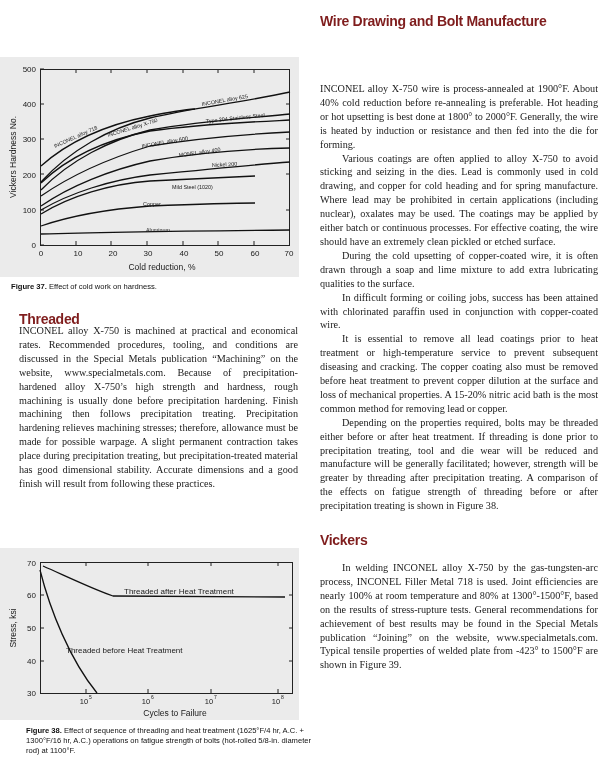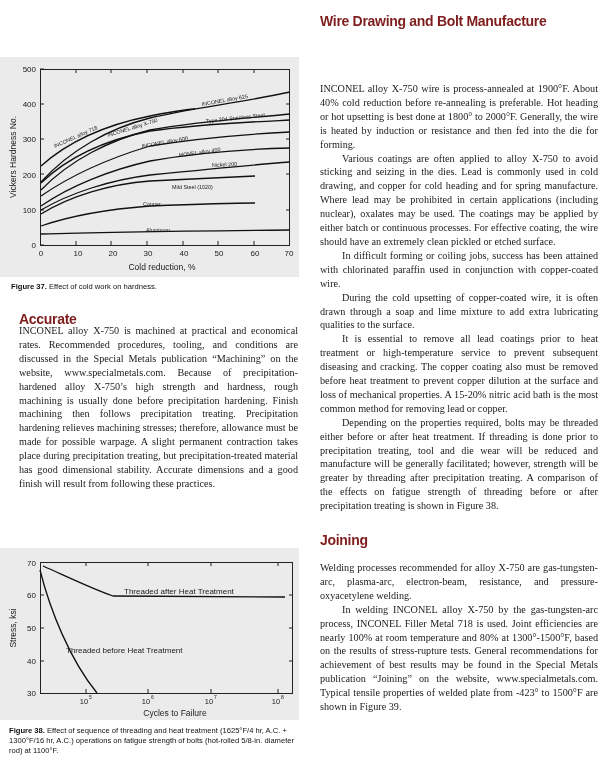--- a/index.html
+++ b/index.html
@@ -94,21 +94,21 @@
     <text x="172" y="189">Mild Steel (1020)</text>
     <text x="143" y="206">Copper</text>
     <text x="146" y="232">Aluminum</text>
   </g>
 </svg>
 
 <div class="caption" style="left:11px; top:282px; width:285px;">
   <b>Figure 37.</b><span> Effect of cold work on hardness.</span>
 </div>
 
-<div class="heading" style="left:19px; top:311px;">Accurate</div>
+<div class="heading" style="left:19px; top:311px;">Threaded</div>
 <div class="para" style="left:19px; top:324px; width:279px;">
   <p>INCONEL alloy X-750 is machined at practical and economical rates. Recommended procedures, tooling, and conditions are discussed in the Special Metals publication “Machining” on the website, www.specialmetals.com. Because of precipitation-hardened alloy X-750’s high strength and hardness, rough machining is usually done before precipitation hardening. Finish machining then follows precipitation treating. Precipitation hardening relieves machining stresses; therefore, allowance must be made for possible warpage. A slight permanent contraction takes place during precipitation treating, but precipitation-treated material has good dimensional stability. Accurate dimensions and a good finish will result from following these practices.</p>
 </div>
 
 <div class="fig-bg" style="left:0; top:548px; width:299px; height:172px;"></div>
 
 <svg class="chart-svg" width="300" height="761" style="left:0; top:0;">
 
   <rect x="40.5" y="562.5" width="252" height="131" fill="none" stroke="#222" stroke-width="1"></rect>
   <g stroke="#222" stroke-width="1">
@@ -149,31 +149,30 @@
   <text x="175" y="716" font-size="8.5" text-anchor="middle">Cycles to Failure</text>
   <text x="16" y="628" font-size="8.5" text-anchor="middle" transform="rotate(-90 16 628)">Stress, ksi</text>
   <g fill="none" stroke="#111" stroke-width="1.3">
     <path d="M43,566 C70,578 95,590 113,596 L285,597"></path>
     <path d="M40,570 C50,610 70,660 97,693"></path>
   </g>
   <text x="124" y="594" font-size="8">Threaded after Heat Treatment</text>
   <text x="66" y="653" font-size="8">Threaded before Heat Treatment</text>
 </svg>
 
-<div class="caption" style="left:9px; top:726px; width:292px;">
+<div class="caption" style="left:26px; top:726px; width:292px;">
   <b>Figure 38.</b><span> Effect of sequence of threading and heat treatment (1625°F/4 hr, A.C. + 1300°F/16 hr, A.C.) operations on fatigue strength of bolts (hot-rolled 5/8-in. diameter rod) at 1100°F.</span>
 </div>
 
 <div class="heading" style="left:320px; top:13px;">Wire Drawing and Bolt Manufacture</div>
 <div class="para" style="left:320px; top:42px; width:278px;margin-top:40px;">
   <p>INCONEL alloy X-750 wire is process-annealed at 1900°F. About 40% cold reduction before re-annealing is preferable. Hot heading or hot upsetting is best done at 1800° to 2000°F. Generally, the wire is heated by induction or resistance and then fed into the die for forming.</p>
   <p class="indent">Various coatings are often applied to alloy X-750 to avoid sticking and seizing in the dies. Lead is commonly used in cold drawing, and copper for cold heading and for spring manufacture. Where lead may be prohibited in certain applications (including nuclear), oxalates may be used. The coatings may be applied by either batch or continuous processes. For effective coating, the wire should have an extremely clean pickled or etched surface.</p>
+  <p class="indent">During the cold upsetting of copper-coated wire, it is often drawn through a soap and lime mixture to add extra lubricating qualities to the surface.</p>
   <p class="indent">In difficult forming or coiling jobs, success has been attained with chlorinated paraffin used in conjunction with copper-coated wire.</p>
-  <p class="indent">During the cold upsetting of copper-coated wire, it is often drawn through a soap and lime mixture to add extra lubricating qualities to the surface.</p>
   <p class="indent">It is essential to remove all lead coatings prior to heat treatment or high-temperature service to prevent subsequent diseasing and cracking. The copper coating also must be removed before heat treatment to prevent copper dilution at the surface and loss of mechanical properties. A 15-20% nitric acid bath is the most common method for removing lead or copper.</p>
   <p class="indent">Depending on the properties required, bolts may be threaded either before or after heat treatment. If threading is done prior to precipitation treating, tool and die wear will be reduced and manufacture will be generally facilitated; however, strength will be greater by threading after precipitation treating. A comparison of the effects on fatigue strength of threading before or after precipitation treating is shown in Figure 38.</p>
 </div>
 
-<div class="heading" style="left:320px; top:532px;">Joining</div>
+<div class="heading" style="left:320px; top:532px;">Vickers</div>
 <div class="para" style="left:320px; top:561px; width:278px;">
-  <p>Welding processes recommended for alloy X-750 are gas-tungsten-arc, plasma-arc, electron-beam, resistance, and pressure-oxyacetylene welding.</p>
   <p class="indent">In welding INCONEL alloy X-750 by the gas-tungsten-arc process, INCONEL Filler Metal 718 is used. Joint efficiencies are nearly 100% at room temperature and 80% at 1300°-1500°F, based on the results of stress-rupture tests. General recommendations for achievement of best results may be found in the Special Metals publication “Joining” on the website, www.specialmetals.com. Typical tensile properties of welded plate from -423° to 1500°F are shown in Figure 39.</p>
 </div>
 
 </body></html>

